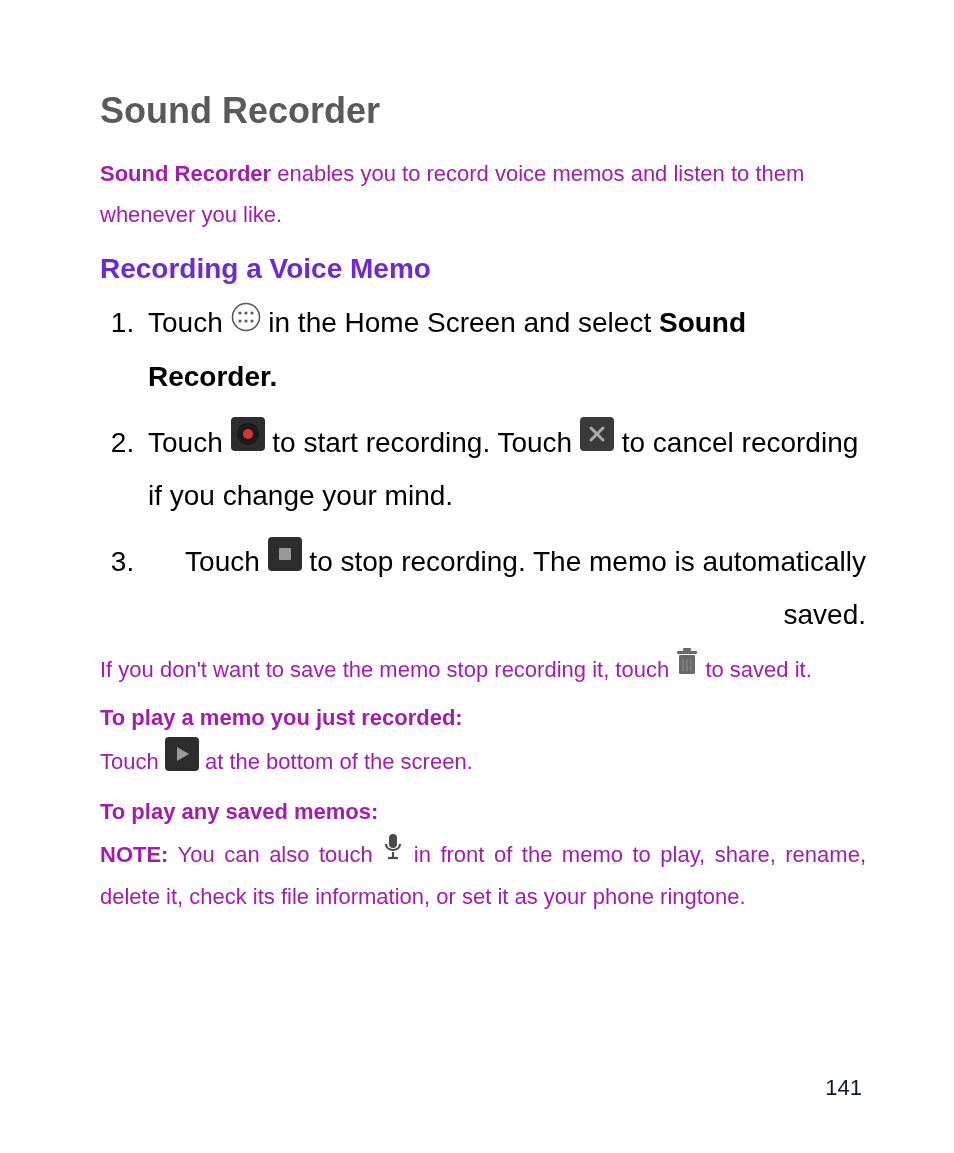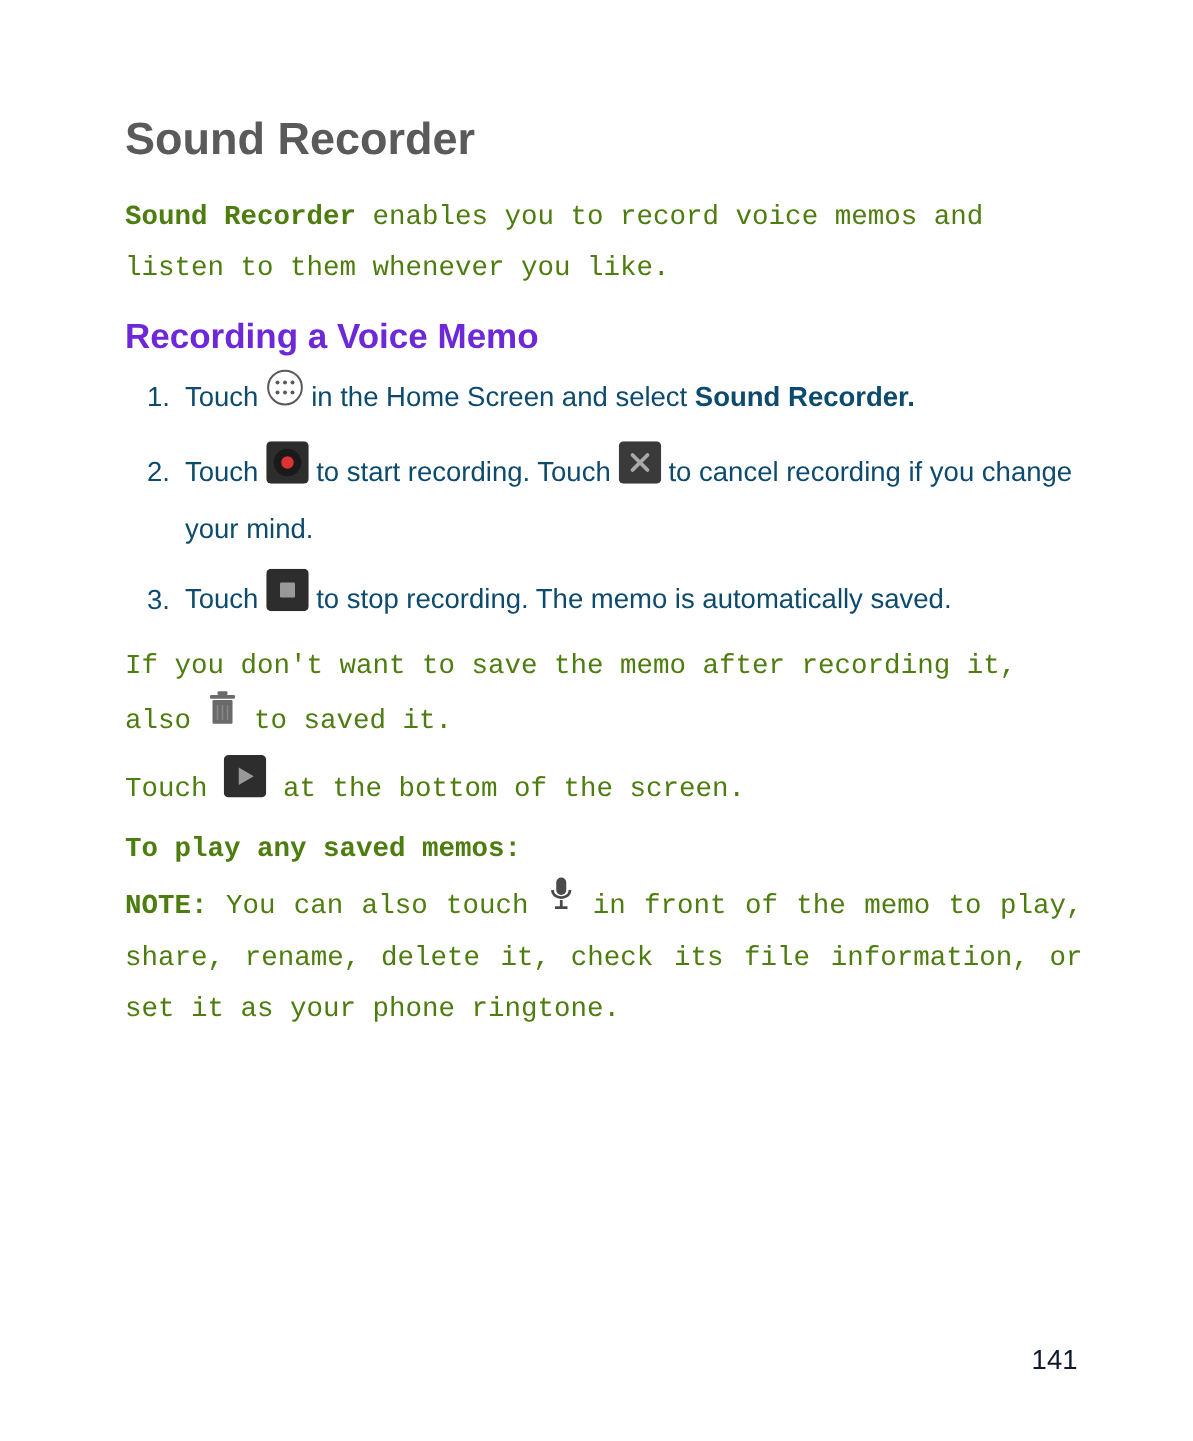--- a/index.html
+++ b/index.html
@@ -24,36 +24,35 @@
   h2 {
     font-size: 28px;
     font-weight: bold;
     color: #6d28d9;
     margin: 18px 0 12px 0;
   }
   p {
     font-size: 22px;
     line-height: 1.85;
     margin: 0 0 6px 0;
-    color: #4d7c0f;
-    font-family: Liberation Mono, monospace;
+    color: #a21caf;
   }
   .bold { font-weight: bold; }
   ol {
     margin: 4px 0 8px 0;
     padding-left: 42px;
-    font-size: 22px;
-    color: #0c4a6e;
+    font-size: 28px;
+    color: #000000;
   }
   ol li {
     line-height: 1.85;
     margin-bottom: 14px;
     padding-left: 6px;
   }
-  ol li:last-child { margin-bottom: 6px; }
+  ol li:last-child { margin-bottom: 6px; text-align: right; }
   .icon {
     display: inline-block;
     vertical-align: middle;
     position: relative;
     top: -2px;
   }
   .page-number {
     position: absolute;
     bottom: 52px;
     right: 92px;
@@ -99,31 +98,32 @@
     </li>
     <li>
       <span>Touch </span><span class="icon"><svg width="34" height="34" viewBox="0 0 34 34">
             <rect x="0" y="0" width="34" height="34" rx="4" fill="#2d2d2d"></rect>
             <rect x="11" y="11" width="12" height="12" fill="#999" rx="1"></rect>
           </svg></span><span> to stop recording. The memo is automatically saved.</span>
     </li>
   </ol>
 
   <p>
-    <span>If you don't want to save the memo after recording it, also </span><span class="icon"><svg width="24" height="30" viewBox="0 0 24 30">
+    <span>If you don't want to save the memo stop recording it, touch </span><span class="icon"><svg width="24" height="30" viewBox="0 0 24 30">
           <rect x="4" y="8" width="16" height="19" fill="#6a6a6a" rx="1"></rect>
           <rect x="2" y="4" width="20" height="3" fill="#6a6a6a" rx="1"></rect>
           <rect x="8" y="1" width="8" height="3" fill="#6a6a6a" rx="1"></rect>
           <line x1="8" y1="12" x2="8" y2="24" stroke="#888" stroke-width="1.2"></line>
           <line x1="12" y1="12" x2="12" y2="24" stroke="#888" stroke-width="1.2"></line>
           <line x1="16" y1="12" x2="16" y2="24" stroke="#888" stroke-width="1.2"></line>
         </svg></span><span> to saved it.</span>
   </p>
 
 
+  <p class="play-bold">To play a memo you just recorded:</p>
 
   <p>
     <span>Touch </span><span class="icon"><svg width="34" height="34" viewBox="0 0 34 34">
           <rect x="0" y="0" width="34" height="34" rx="4" fill="#2d2d2d"></rect>
           <polygon points="12,10 12,24 24,17" fill="#999"></polygon>
         </svg></span><span> at the bottom of the screen.</span>
   </p>
 
   <p class="play-bold">To play any saved memos:</p>
 

